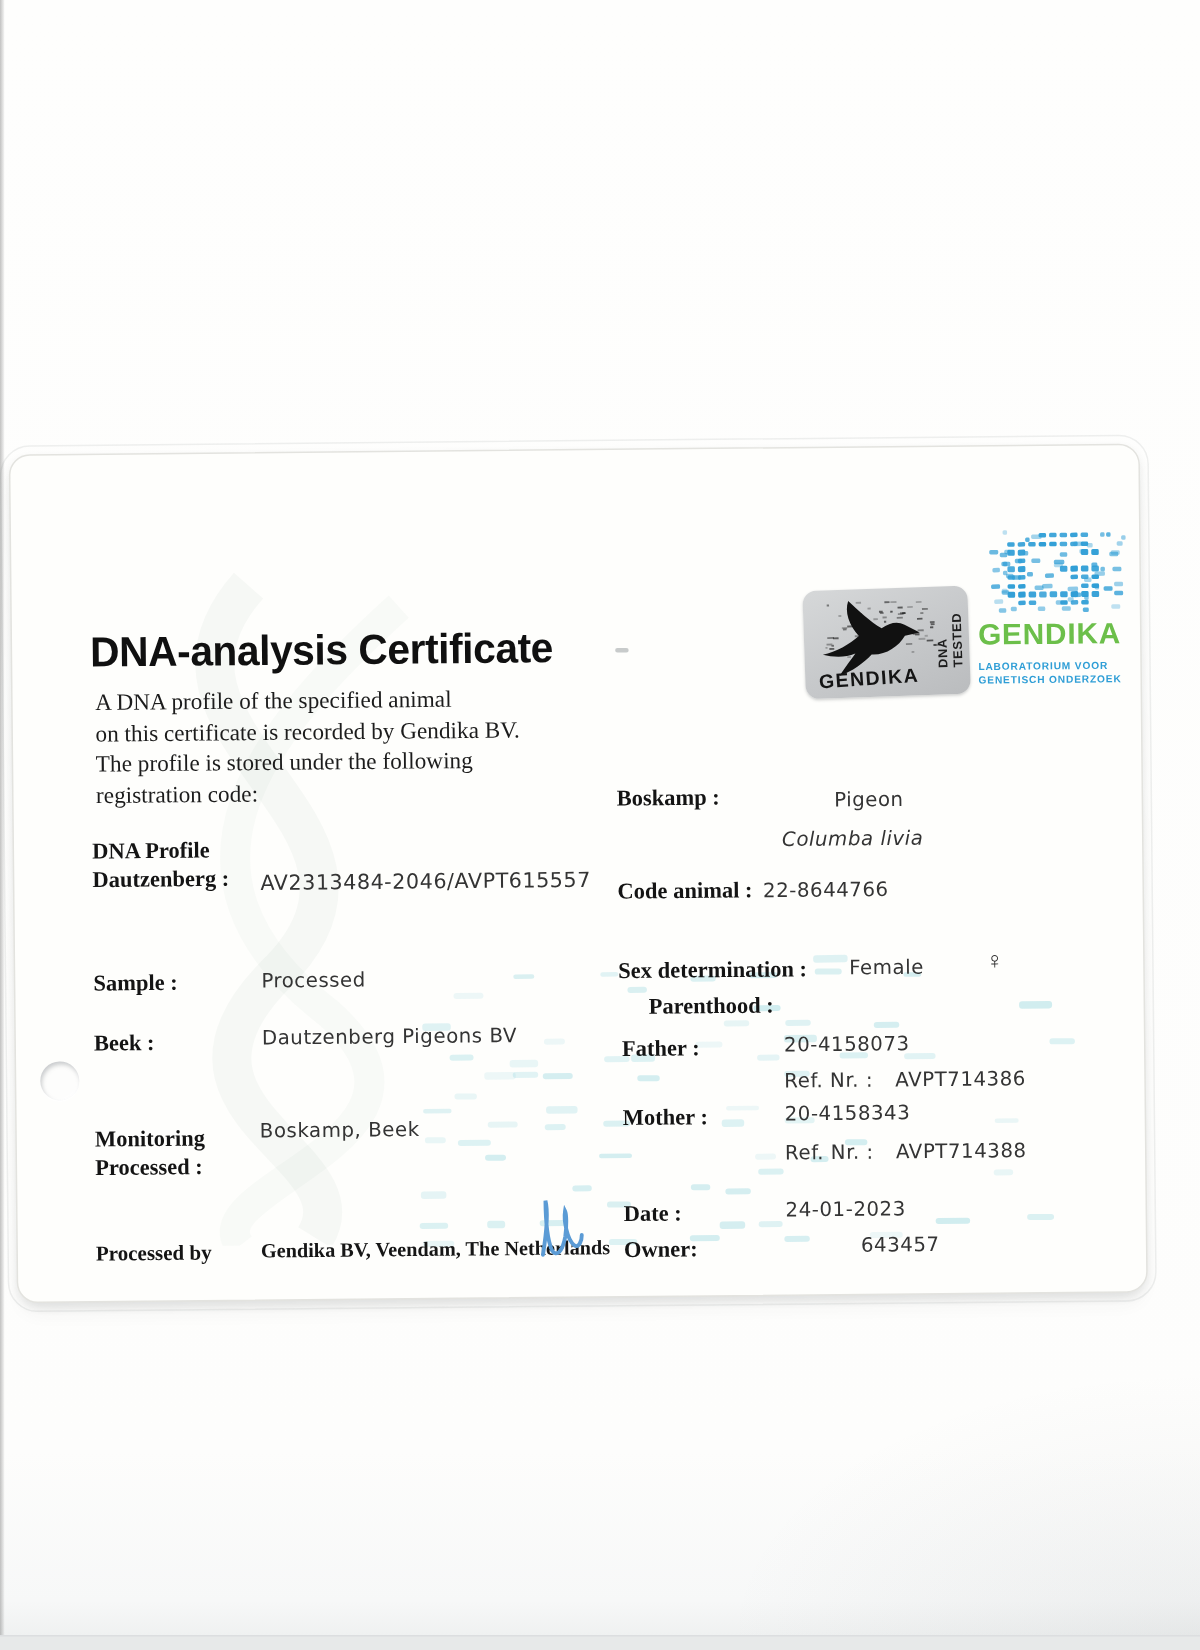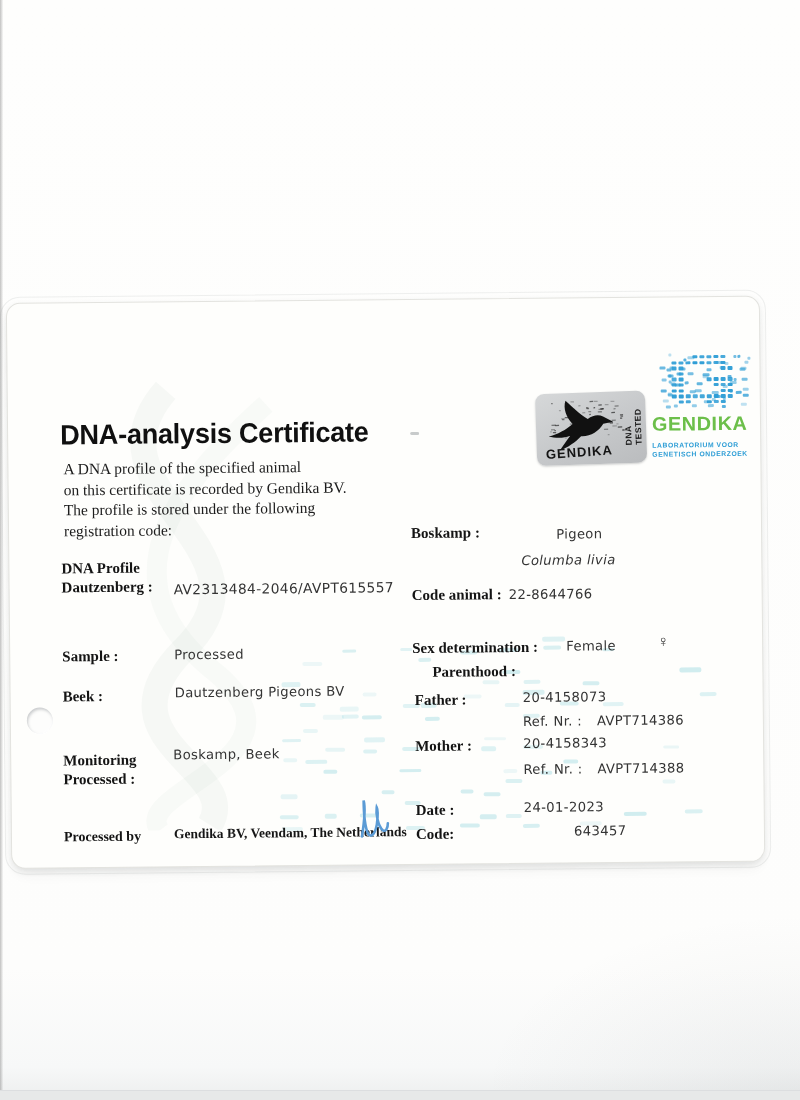--- a/index.html
+++ b/index.html
@@ -407,16 +407,16 @@
     <div class="abs hand f-fref-val">AVPT714386</div>
 
     <div class="abs lbl f-mother-lbl">Mother :</div>
     <div class="abs hand f-mother-val">20-4158343</div>
     <div class="abs hand f-mref-lbl">Ref. Nr. :</div>
     <div class="abs hand f-mref-val">AVPT714388</div>
 
     <div class="abs lbl f-date-lbl">Date :</div>
     <div class="abs hand f-date-val">24-01-2023</div>
 
-    <div class="abs lbl f-cfno-lbl">Code:</div>
+    <div class="abs lbl f-cfno-lbl">Owner:</div>
     <div class="abs hand f-cfno-val">643457</div>
   </div>
 </div>
 
 </body></html>

